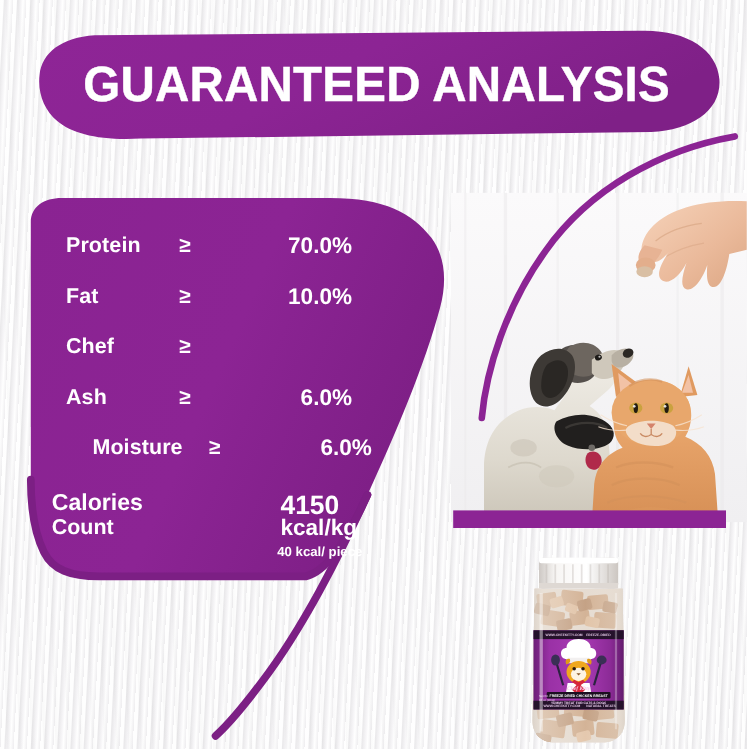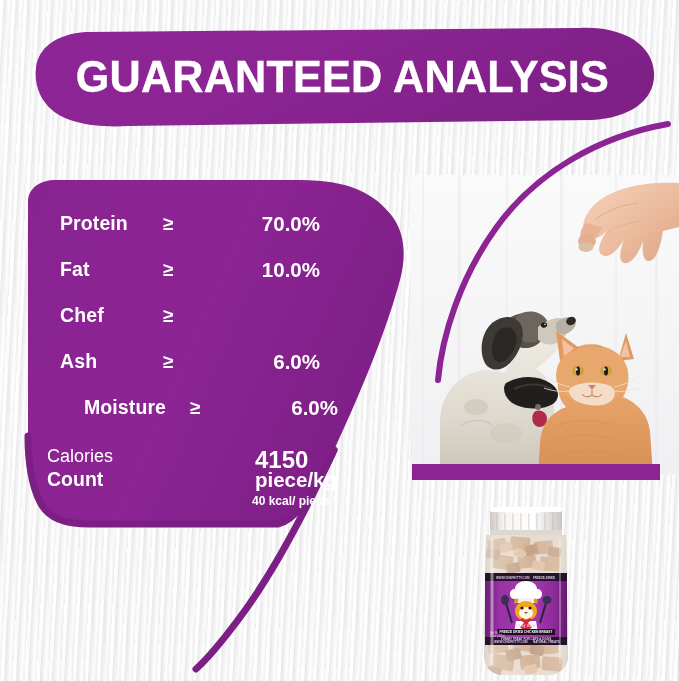--- a/index.html
+++ b/index.html
@@ -43,21 +43,21 @@
   
   .table{position:absolute;left:0;top:150px;width:360px;height:400px;}
   .row{position:absolute;left:0;width:330px;height:30px;color:#fff;}
   .r-label{position:absolute;left:60px;top:0;font-size:19.5px;font-weight:700;
     letter-spacing:.1px;white-space:nowrap;}
   .r-ge{position:absolute;left:163px;top:1px;font-size:19px;font-weight:700;}
   .r-val{position:absolute;left:150px;top:0;width:170px;text-align:right;
     font-size:20.5px;font-weight:700;white-space:nowrap;}
 
   .cal{position:absolute;left:0;top:0;width:340px;color:#fff;}
-  .cal-l1{position:absolute;left:47px;top:0;font-size:18px;font-weight:400;}
+  .cal-l1{position:absolute;left:47px;top:0;font-size:21px;font-weight:700;}
   .cal-l2{position:absolute;left:47px;top:22px;font-size:19.5px;font-weight:700;}
   .cal-v1{position:absolute;left:255px;top:0;font-size:24px;font-weight:700;}
   .cal-v2{position:absolute;left:255px;top:22px;font-size:20.5px;font-weight:700;}
   .cal-sub{position:absolute;left:252px;top:48px;font-size:12px;font-weight:700;
     letter-spacing:0;white-space:nowrap;text-align:right;}
 
   
   .photo{position:absolute;left:410px;top:175px;width:269px;height:300px;overflow:hidden;}
   .purple-bar{position:absolute;left:412px;top:464px;width:248px;height:16px;
     background:#8c2494;}
@@ -415,19 +415,19 @@
     <div class="row" style="top:246px;margin-left:24px;">
       <span class="r-label">Moisture</span>
       <span class="r-ge" style="left:166px;">≥</span>
       <span class="r-val" style="width:164px;">6.0%</span>
     </div>
 
     <div class="cal" style="top:296px;">
       <span class="cal-l1">Calories</span>
       <span class="cal-l2">Count</span>
       <span class="cal-v1">4150</span>
-      <span class="cal-v2">piece/kg</span>
+      <span class="cal-v2">kcal/kg</span>
       <span class="cal-sub">40 kcal/ piece</span>
     </div>
 
   </div>
 
 </div>
 
 </body></html>

